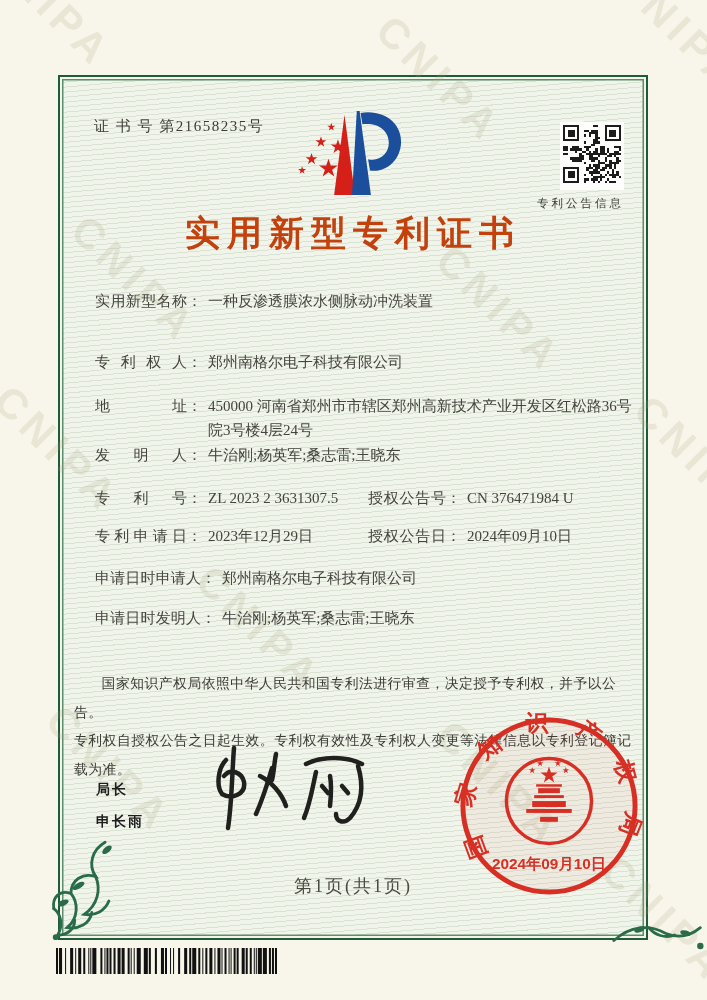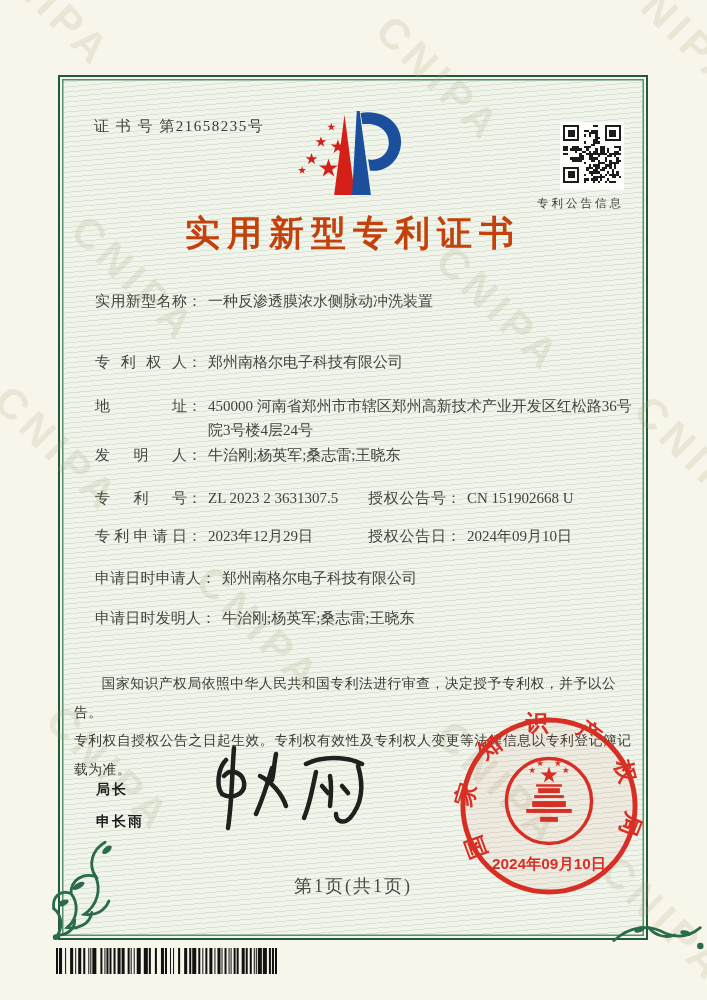--- a/index.html
+++ b/index.html
@@ -445,21 +445,21 @@
     </div>
 
     <div class="row" style="left:95px;top:486px">
       <span class="lab">专利号</span>
         <span class="colon">：</span>
       <span class="val">ZL 2023 2 3631307.5</span>
     </div>
     <div class="row" style="left:368px;top:486px">
       <span class="lab r">授权公告号</span>
         <span class="colon">：</span>
-      <span class="val">CN 151902668 U</span>
+      <span class="val">CN 376471984 U</span>
     </div>
 
     <div class="row" style="left:95px;top:524px">
       <span class="lab">专利申请日</span>
         <span class="colon">：</span>
       <span class="val">2023年12月29日</span>
     </div>
     <div class="row" style="left:368px;top:524px">
       <span class="lab r">授权公告日</span>
         <span class="colon">：</span>

